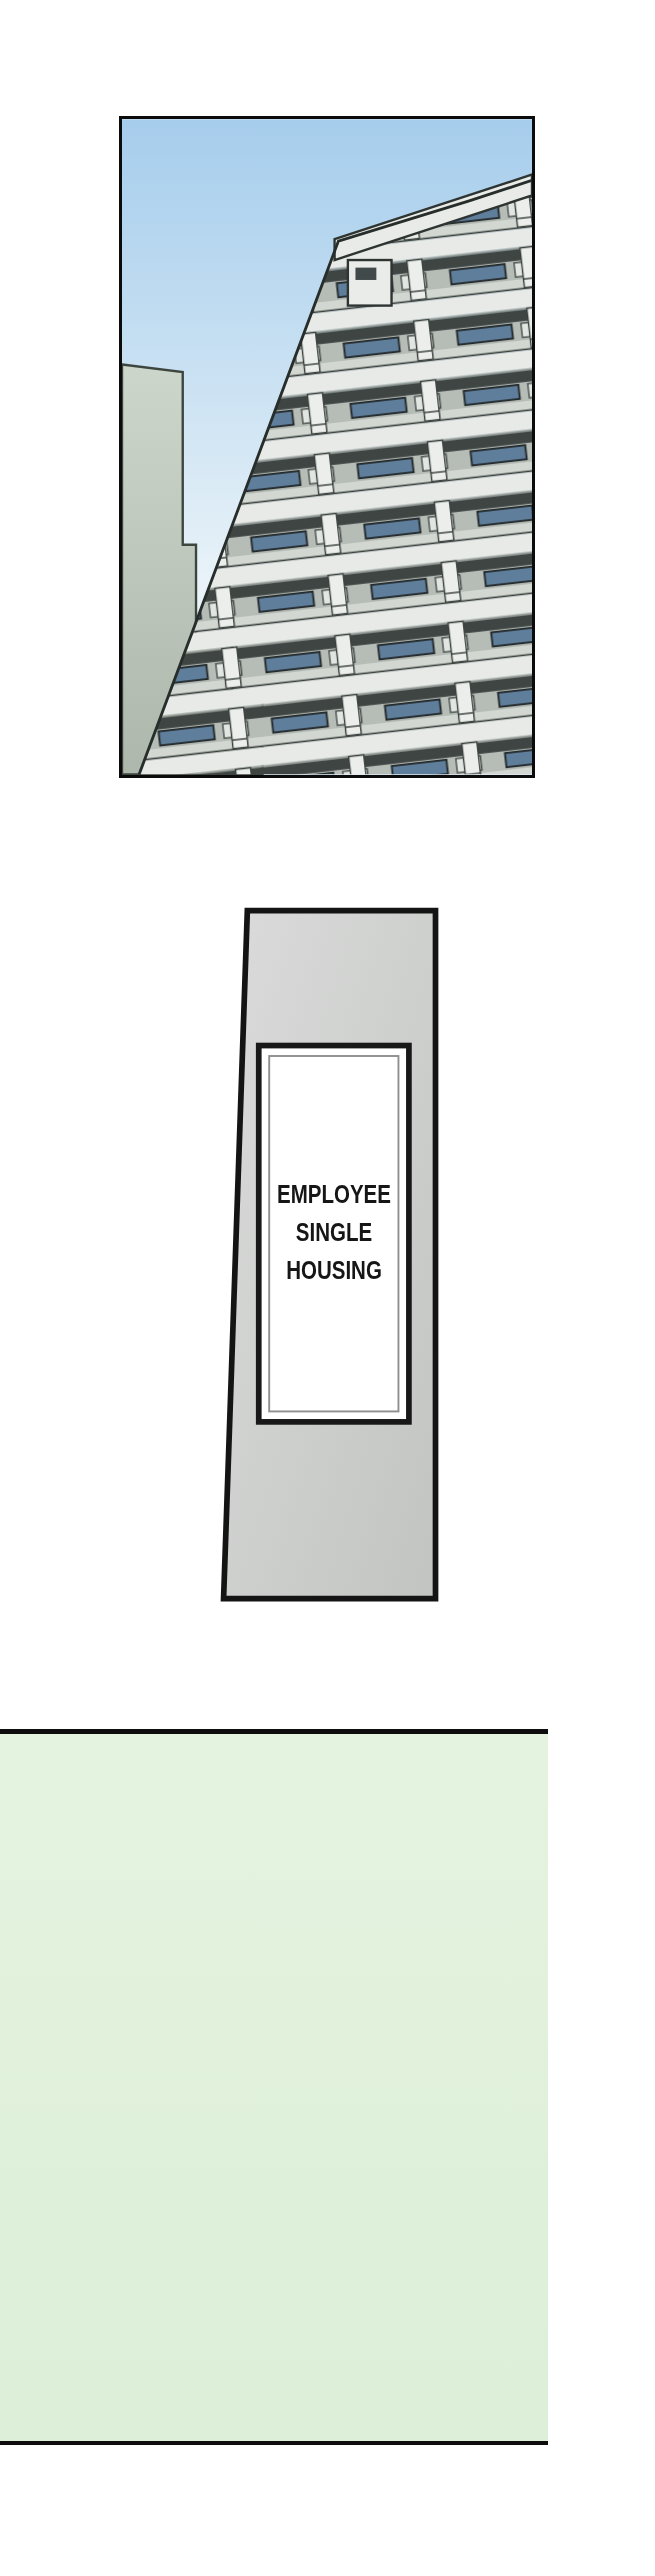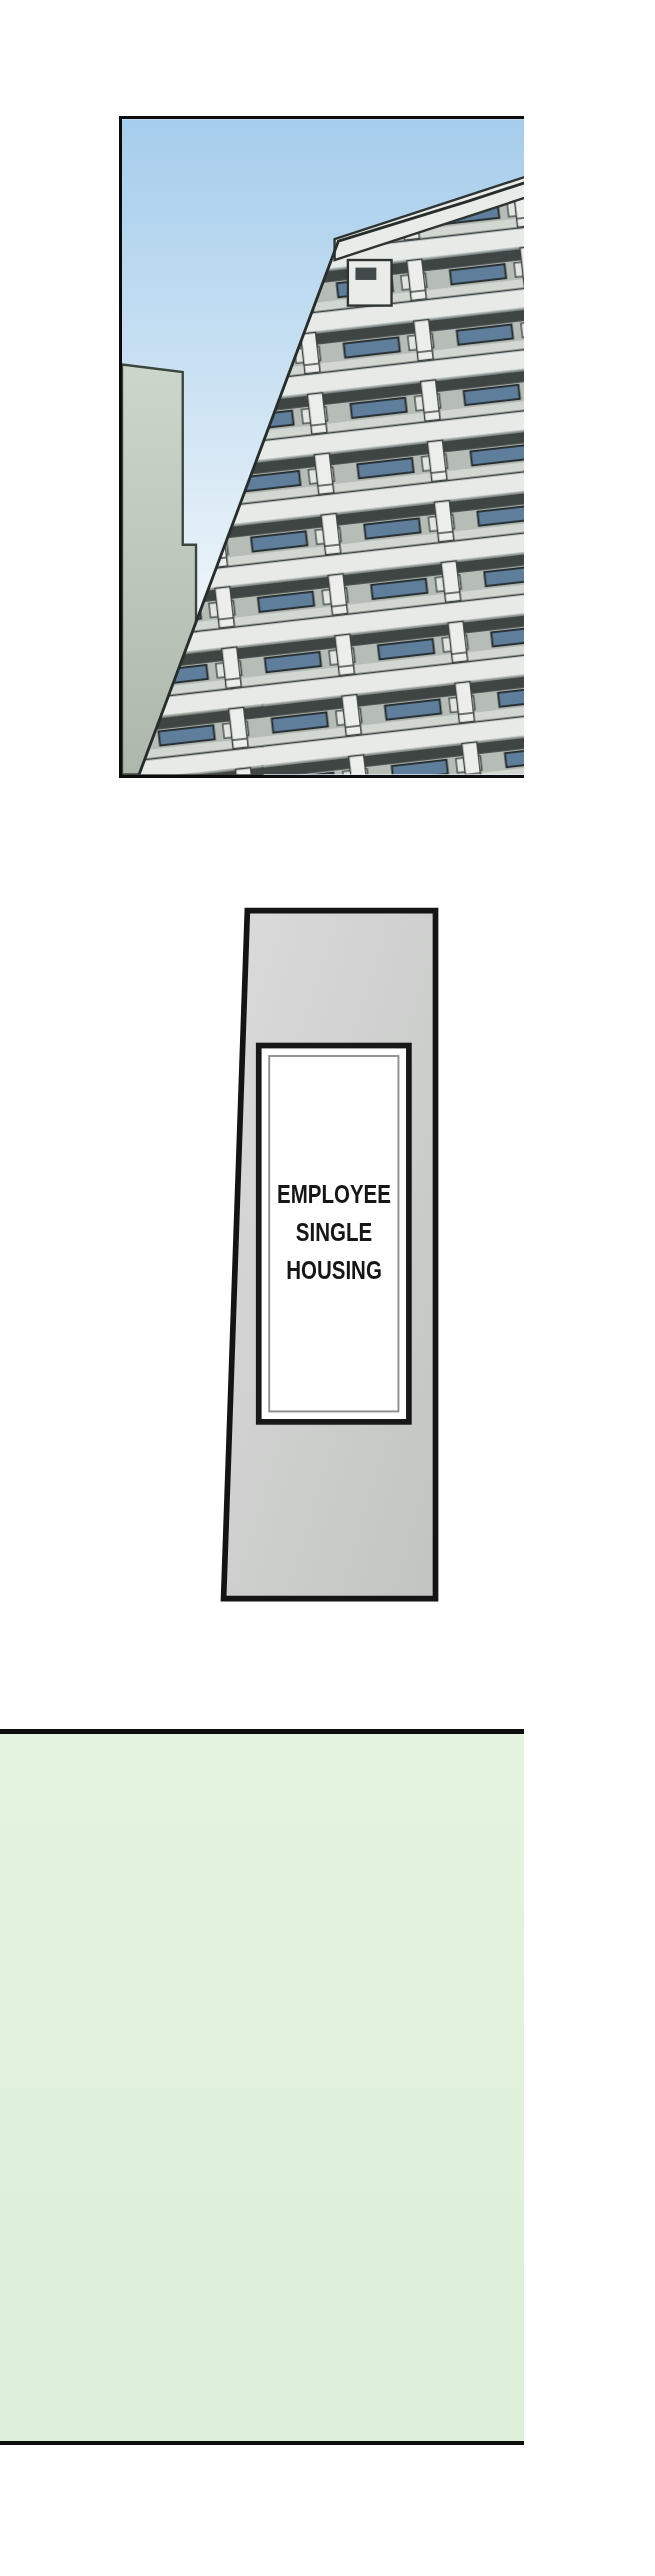--- a/index.html
+++ b/index.html
@@ -1,18 +1,18 @@
 <!DOCTYPE html>
 <html style="font-size:15px"><head>
 <meta charset="utf-8">
 <style>
   html,body { margin:0; padding:0; background:#fff; }
   .page {
     position:relative; width:524px; height:2576px; background:#ffffff;
-    overflow:hidden; font-family:"DejaVu Sans", sans-serif;
+    overflow:hidden; font-family:"DejaVu Sans", sans-serif;padding-left:24px;
   }
   
   .panel-building {
     position:absolute; left:119px; top:116px; width:410px; height:656px;
     border:3.8px solid #0b0b0b; overflow:hidden; background:#cfe2f2;
   }
   .panel-building svg { display:block; }
 
   
   .sign-wrap { position:absolute; left:214px; top:903px; width:233px; height:708px; }

